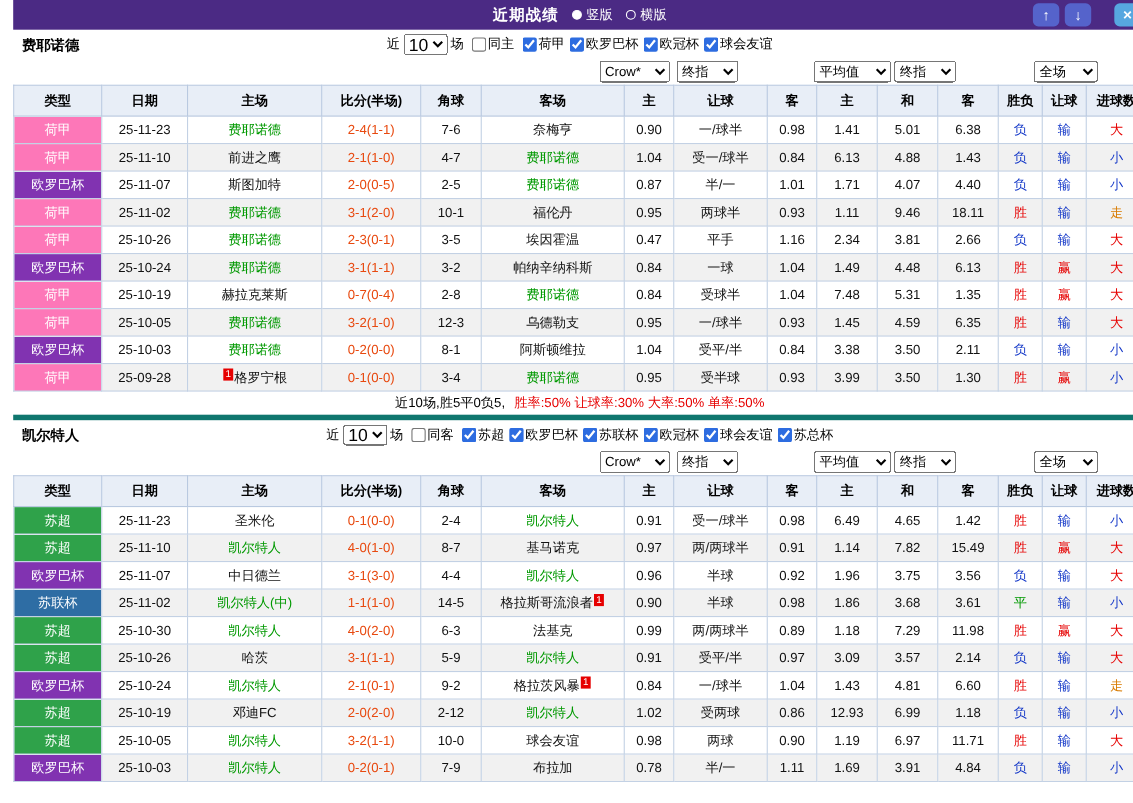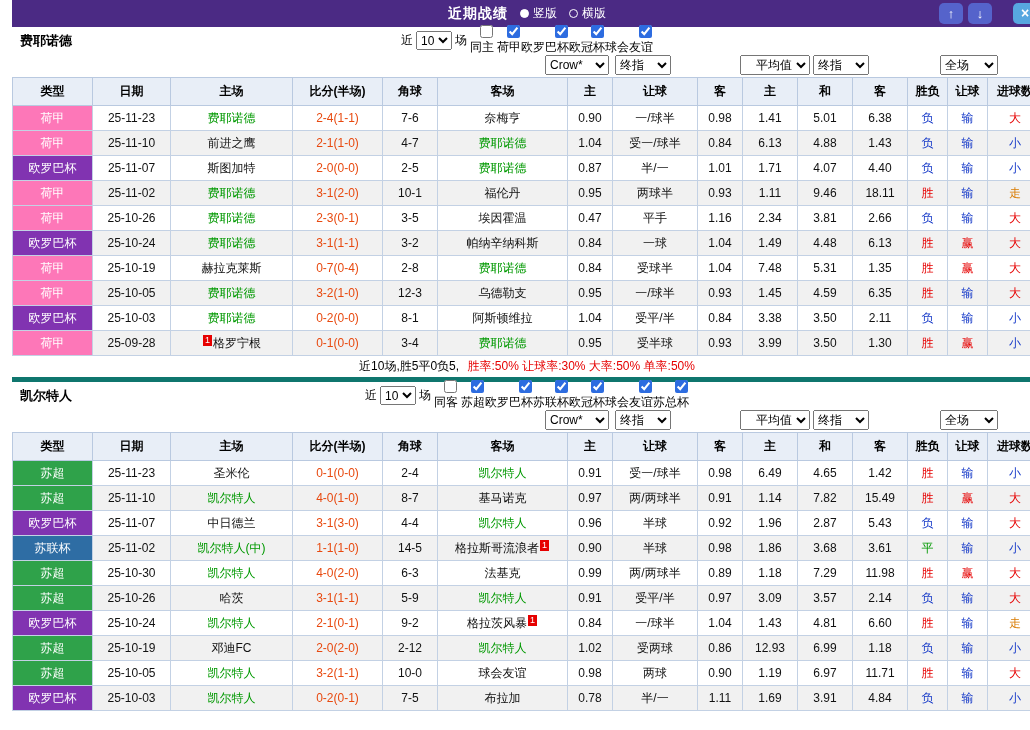--- a/index.html
+++ b/index.html
@@ -80,35 +80,35 @@
     justify-content: center;
   }
   .team-name {
     position: absolute;
     left: 8px;
     font-weight: bold;
     font-size: 13px;
     color: #000;
   }
   .filters { display: flex; align-items: center; gap: 3px; color: #000; }
-  .filters select { height: 19px; font-size: 12px; }
-  .chk { display: inline-flex; align-items: flex-end; gap: 1px; cursor: pointer; flex-direction: column; }
+  .filters select { height: 19px; font-size: 16px; }
+  .chk { display: inline-flex; align-items: center; gap: 1px; cursor: pointer; }
   .chk input { width: 13px; height: 13px; margin: 0 1px 0 4px; accent-color: #2d6ce0; }
 
   
   .select-row { position: relative; height: 23px; }
   .select-row select {
     position: absolute;
     top: 1px;
     height: 20px;
     font-size: 12px;
   }
   .sel-book   { left: 533px; width: 64px; }
   .sel-final1 { left: 603px; width: 56px; }
-  .sel-avg    { left: 728px; width: 70px; padding-left: 11px; }
+  .sel-avg    { left: 728px; width: 70px; }
   .sel-final2 { left: 801px; width: 56px; }
   .sel-scope  { left: 928px; width: 58px; }
 
   
   table {
     width: 1030px;
     border-collapse: collapse;
     table-layout: fixed;
     padding-left: 15px;
   }
@@ -286,21 +286,21 @@
             <td>4.88</td>
             <td>1.43</td>
             <td class="c-loss">负</td>
             <td class="c-loss">输</td>
             <td class="c-loss">小</td>
           </tr>
           <tr>
             <td class="league" style="background: rgb(129, 51, 177);">欧罗巴杯</td>
             <td>25-11-07</td>
             <td><span>斯图加特</span></td>
-            <td class="score">2-0(0-0)</td>
+            <td class="score">2-0(0-5)</td>
             <td>2-5</td>
             <td><span class="focus">费耶诺德</span></td>
             <td>0.87</td>
             <td>半/一</td>
             <td>1.01</td>
             <td>1.71</td>
             <td>4.07</td>
             <td>4.40</td>
             <td class="c-loss">负</td>
             <td class="c-loss">输</td>
@@ -548,22 +548,22 @@
             <td class="league" style="background: rgb(129, 51, 177);">欧罗巴杯</td>
             <td>25-11-07</td>
             <td><span>中日德兰</span></td>
             <td class="score">3-1(3-0)</td>
             <td>4-4</td>
             <td><span class="focus">凯尔特人</span></td>
             <td>0.96</td>
             <td>半球</td>
             <td>0.92</td>
             <td>1.96</td>
-            <td>2.87</td>
-            <td>5.43</td>
+            <td>3.75</td>
+            <td>3.56</td>
             <td class="c-loss">负</td>
             <td class="c-loss">输</td>
             <td class="c-win">大</td>
           </tr>
           <tr class="alt">
             <td class="league" style="background: rgb(46, 109, 164);">苏联杯</td>
             <td>25-11-02</td>
             <td><span class="focus">凯尔特人(中)</span></td>
             <td class="score">1-1(1-0)</td>
             <td>14-5</td>
@@ -661,21 +661,21 @@
             <td>11.71</td>
             <td class="c-win">胜</td>
             <td class="c-loss">输</td>
             <td class="c-win">大</td>
           </tr>
           <tr class="alt">
             <td class="league" style="background: rgb(129, 51, 177);">欧罗巴杯</td>
             <td>25-10-03</td>
             <td><span class="focus">凯尔特人</span></td>
             <td class="score">0-2(0-1)</td>
-            <td>7-5</td>
+            <td>7-9</td>
             <td><span>布拉加</span></td>
             <td>0.78</td>
             <td>半/一</td>
             <td>1.11</td>
             <td>1.69</td>
             <td>3.91</td>
             <td>4.84</td>
             <td class="c-loss">负</td>
             <td class="c-loss">输</td>
             <td class="c-loss">小</td>

